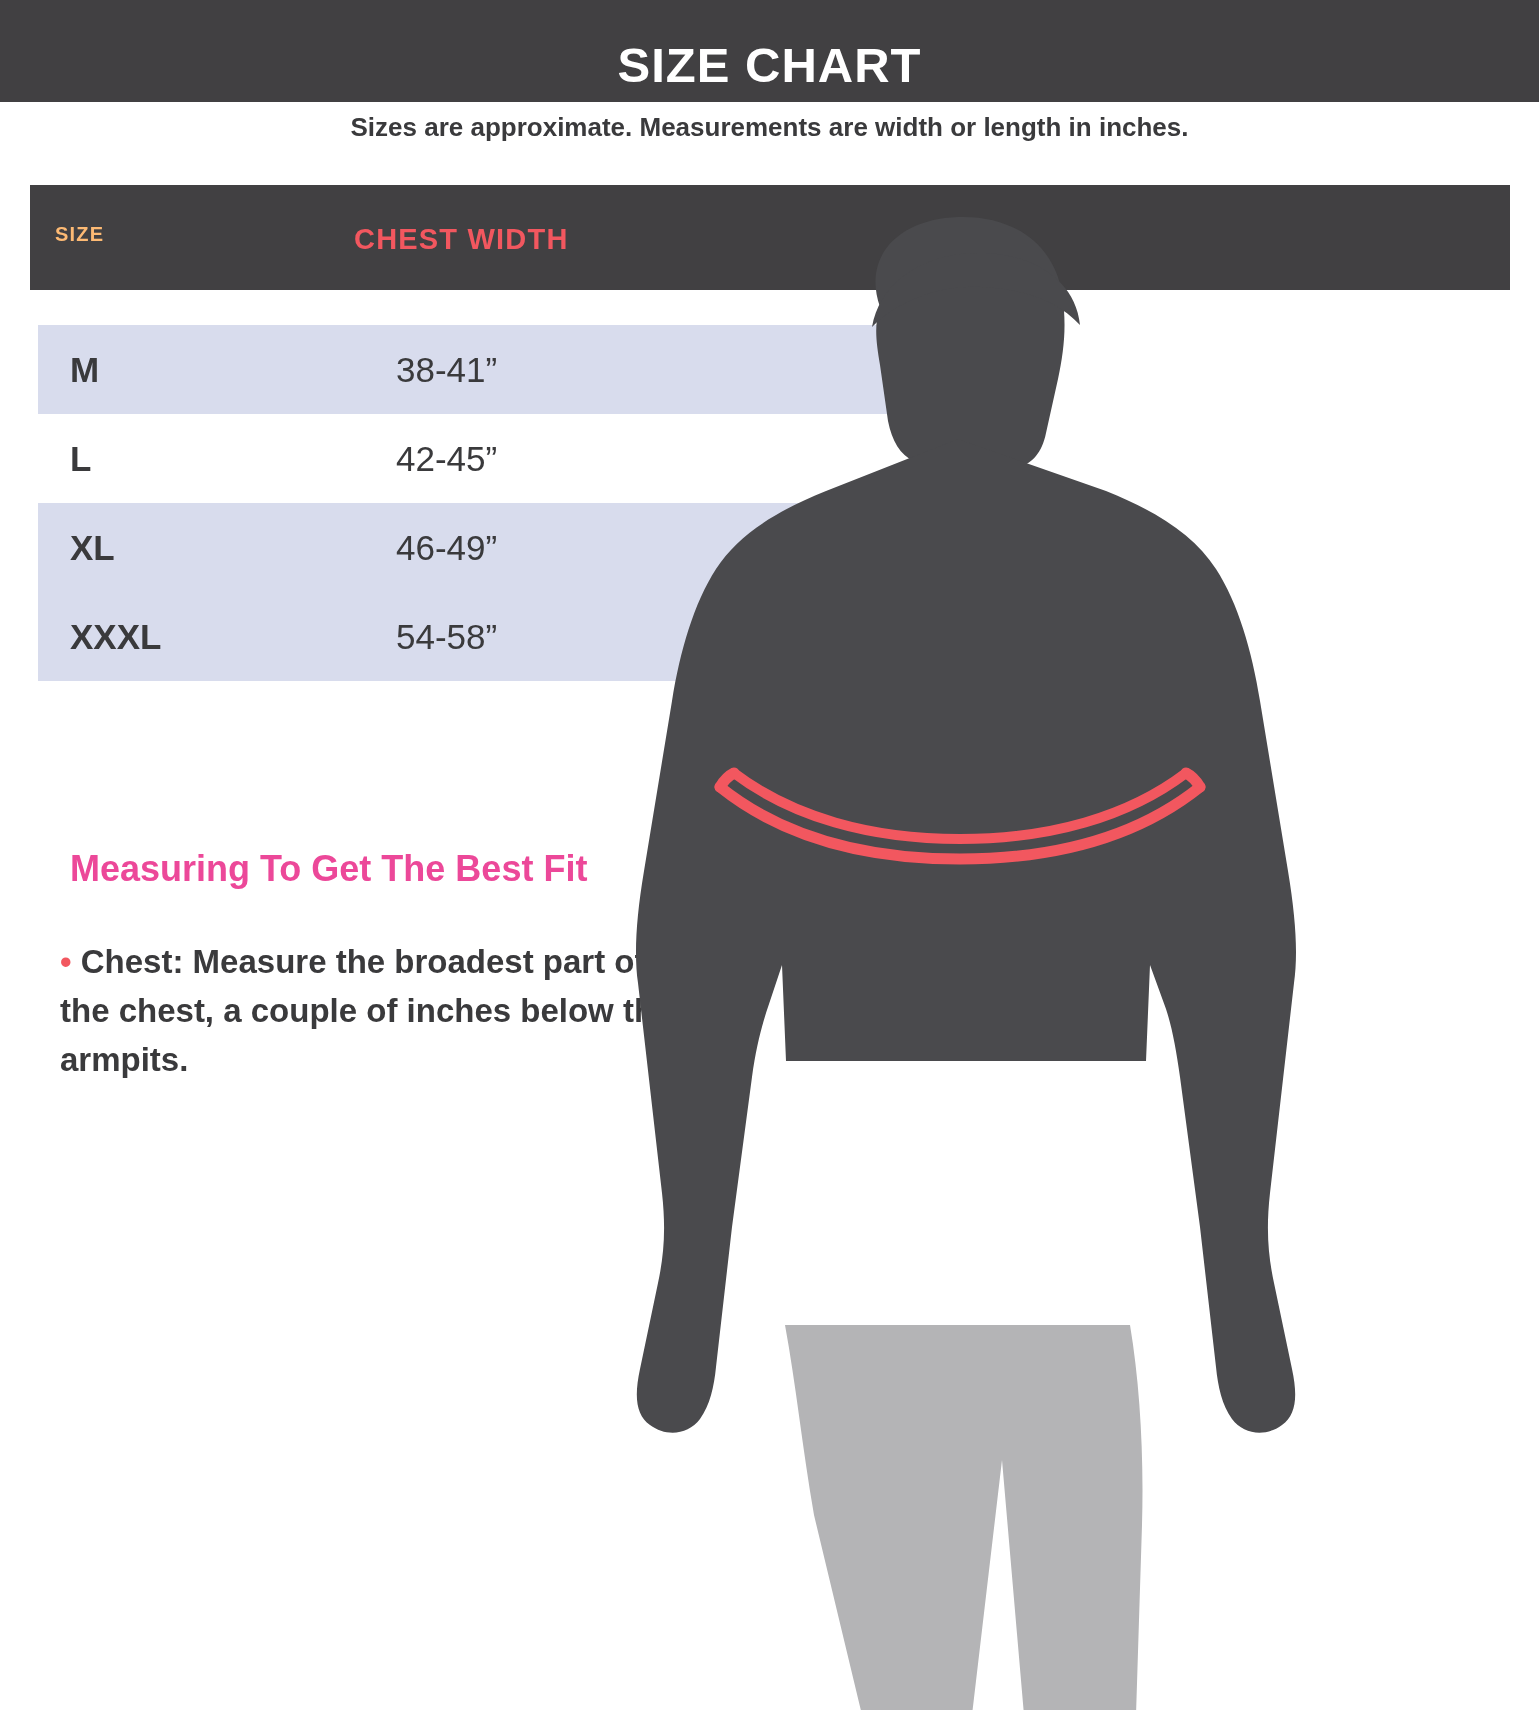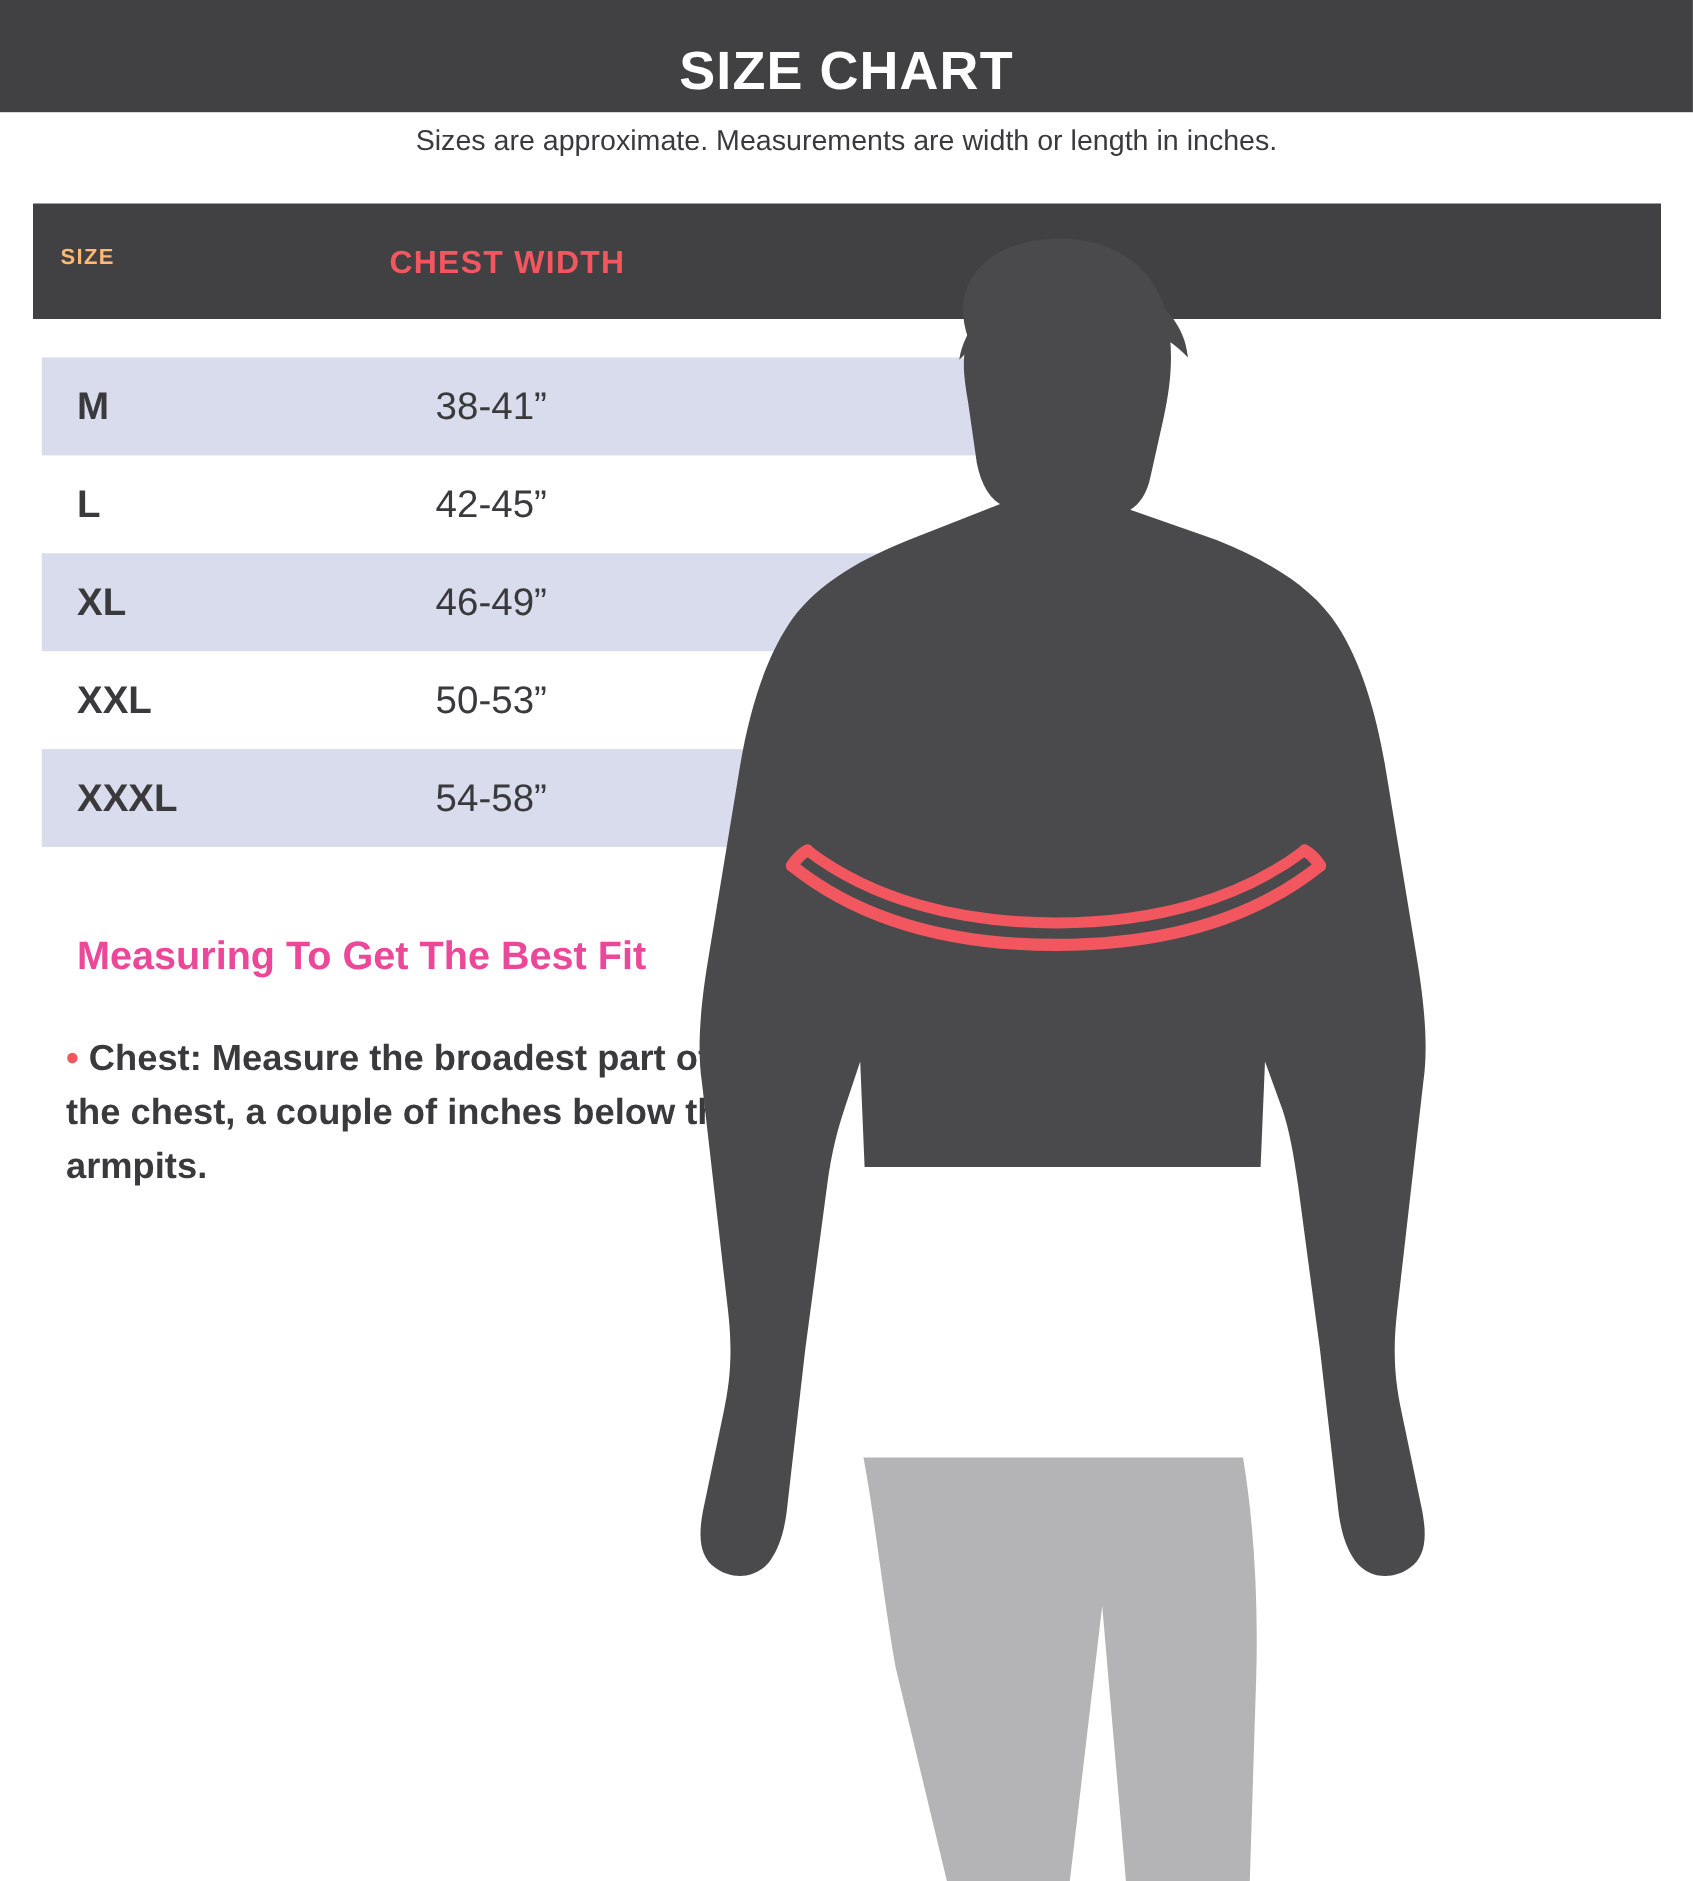--- a/index.html
+++ b/index.html
@@ -38,20 +38,21 @@
   }
 
   .subtitle {
     position: absolute;
     left: 0;
     top: 112px;
     width: 1539px;
     text-align: center;
     font-size: 26px;
     color: #3a3a3c;
+    font-weight: bold;
   }
 
   
   .table-head {
     position: absolute;
     left: 30px;
     top: 185px;
     width: 1480px;
     height: 105px;
     background: #414042;
@@ -157,24 +158,20 @@
     <span class="cell-size">M</span>
     <span class="cell-chest">38-41”</span>
   </div>
   <div class="row">
     <span class="cell-size">L</span>
     <span class="cell-chest">42-45”</span>
   </div>
   <div class="row shade">
     <span class="cell-size">XL</span>
     <span class="cell-chest">46-49”</span>
-  </div>
-  <div class="row">
-    <span class="cell-size">XXL</span>
-    <span class="cell-chest">50-53”</span>
   </div>
   <div class="row shade">
     <span class="cell-size">XXXL</span>
     <span class="cell-chest">54-58”</span>
   </div>
 </div>
 
 <div class="measure-title">Measuring To Get The Best Fit</div>
 <div class="bullet-block">
   <span class="bullet-dot">•</span>

